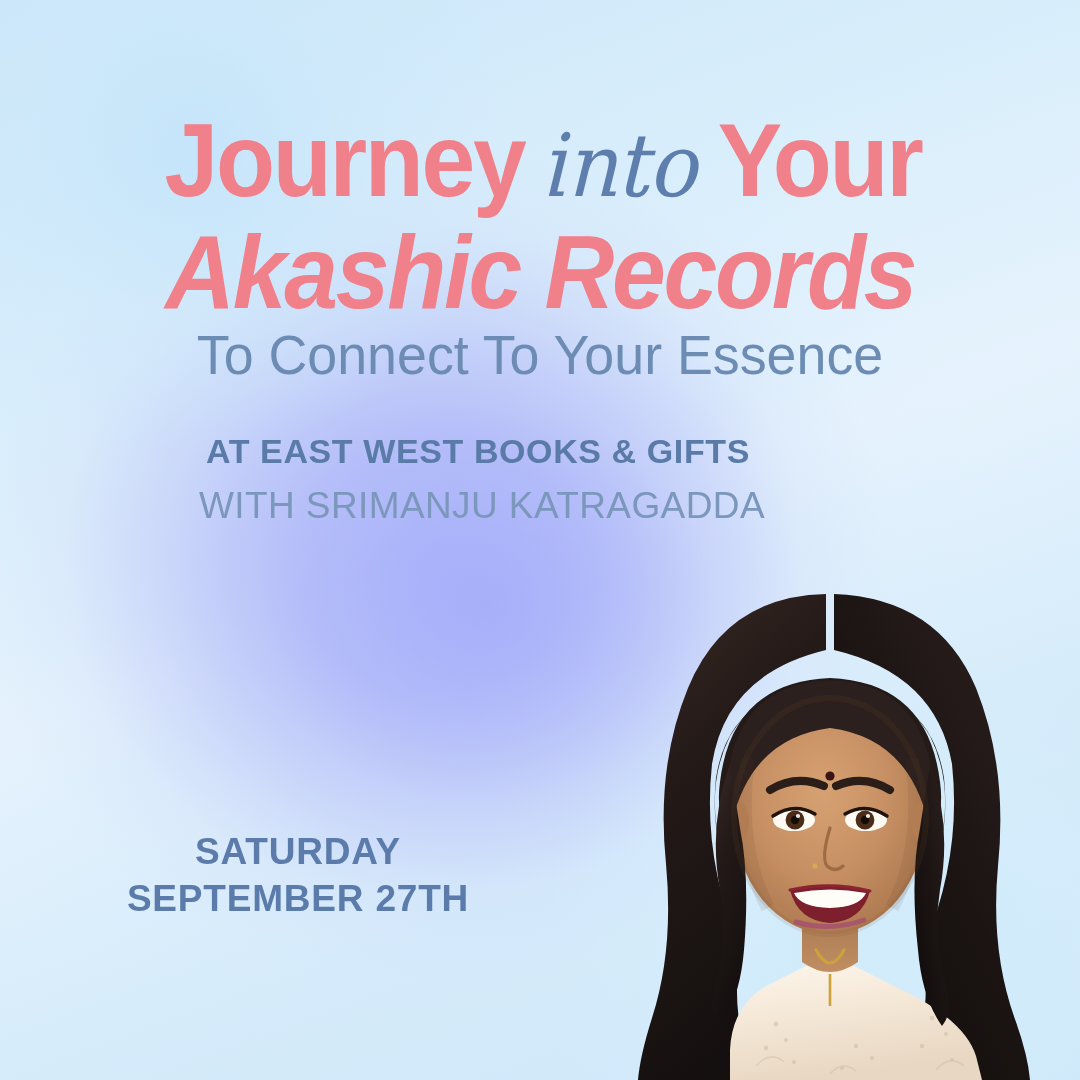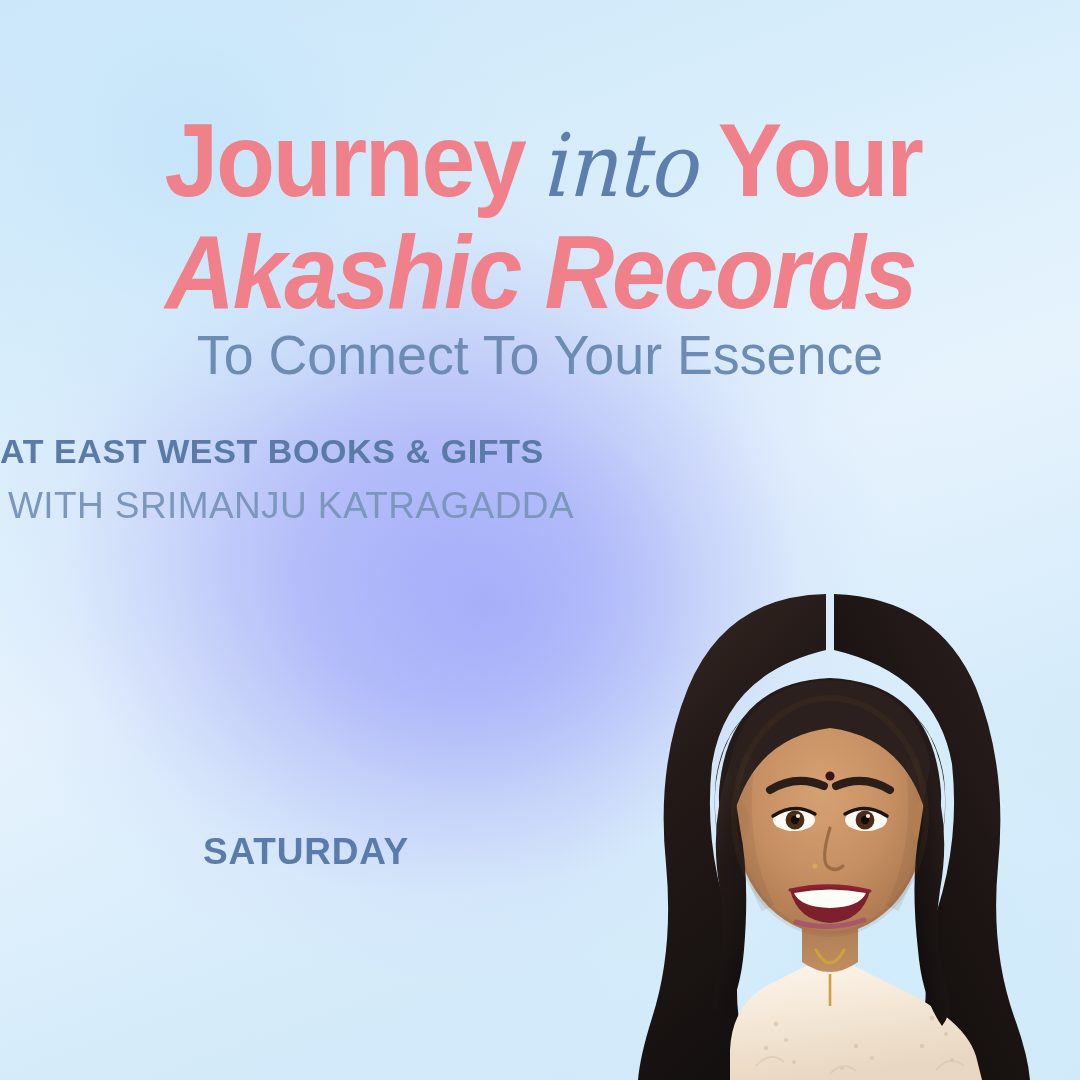--- a/index.html
+++ b/index.html
@@ -128,21 +128,21 @@
     color: #6c8cb4;
     transform: scaleX(0.96);
     white-space: nowrap;
   }
 
   .venue-block {
     position: absolute;
     top: 432px;
     left: 0;
     width: 956px;
-    text-align: left;
+    text-align: center;
   }
   .venue-line {
     display: block;
     font-family: "Liberation Sans", sans-serif;
     font-weight: 700;
     font-size: 34px;
     letter-spacing: 0.6px;
     color: #5a7ba8;
     white-space: nowrap;
   }
@@ -153,21 +153,21 @@
     font-weight: 400;
     font-size: 37px;
     letter-spacing: 0.4px;
     color: #7c97bc;
     white-space: nowrap;
     padding-left: 8px;
   }
 
   .date-block {
     position: absolute;
-    left: 96px;
+    left: 88px;
     top: 828px;
     width: 420px;
     text-align: center;
     font-family: "Liberation Sans", sans-serif;
     font-weight: 700;
     color: #5b7baa;
     line-height: 1.28;
   }
   .date-line  { display: block; font-size: 37px; letter-spacing: 0.8px; white-space: nowrap; }
   .date-line2 { display: block; font-size: 37px; letter-spacing: 0.8px; white-space: nowrap; }
@@ -326,16 +326,17 @@
 
     <div class="subtitle">To Connect To Your Essence</div>
 
     <div class="venue-block">
       <span class="venue-line">AT EAST WEST BOOKS &amp; GIFTS</span>
       <span class="presenter-line">WITH SRIMANJU KATRAGADDA</span>
     </div>
 
     <div class="date-block">
       <span class="date-line">SATURDAY</span>
+      <span class="date-line2">SEPTEMBER 27TH</span>
     </div>
 
   </div>
 </div>
 
 </body></html>

